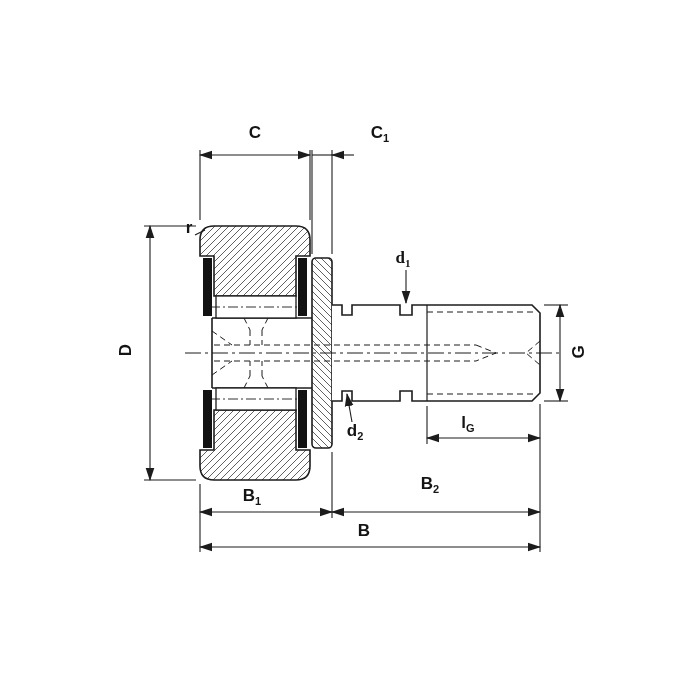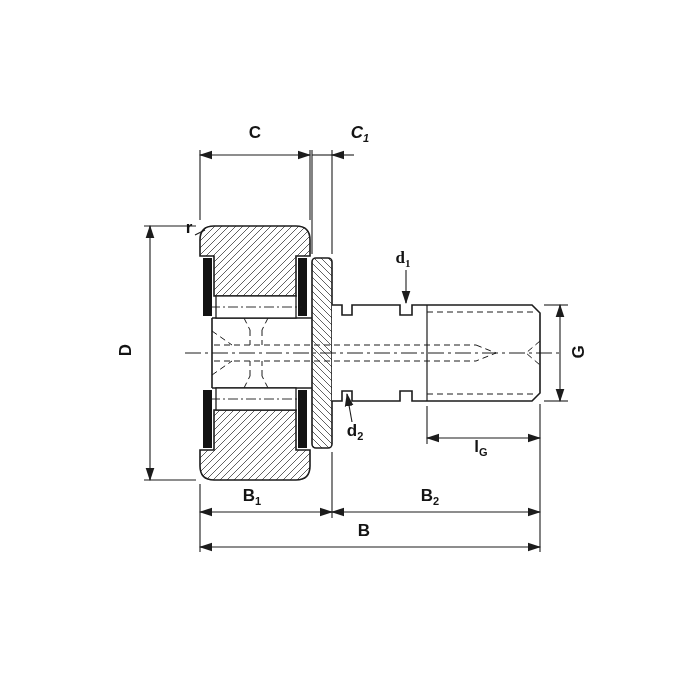--- a/index.html
+++ b/index.html
@@ -118,44 +118,44 @@
       <line x1="332" y1="452" x2="332" y2="518"></line>
       <line x1="200" y1="512" x2="332" y2="512" marker-start="url(#arr)" marker-end="url(#arr)"></line>
       <line x1="332" y1="512" x2="540" y2="512" marker-start="url(#arr)" marker-end="url(#arr)"></line>
       <line x1="200" y1="547" x2="540" y2="547" marker-start="url(#arr)" marker-end="url(#arr)"></line>
     </g>
   </svg>
 
   <div class="lbl" style="left:255px;top:134px;">
     <span>C</span><span class="sub"></span>
   </div>
-  <div class="lbl" style="left:360px;top:134px;font-style:italic;">
+  <div class="lbl" style="left:380px;top:134px;">
     <span>C</span><span class="sub">1</span>
   </div>
   <div class="lbl" style="left:189px;top:229px;">
     <span>r</span><span class="sub"></span>
   </div>
   <div class="lbl rot" style="left:127px;top:350px;">
     <span>D</span><span class="sub"></span>
   </div>
   <div class="lbl" style="left:403px;top:259px;font-family:Liberation Serif, serif;">
     <span>d</span><span class="sub">1</span>
   </div>
   <div class="lbl" style="left:355px;top:432px;">
     <span>d</span><span class="sub">2</span>
   </div>
   <div class="lbl rot" style="left:580px;top:352px;">
     <span>G</span><span class="sub"></span>
   </div>
-  <div class="lbl" style="left:481px;top:424px;margin-top:24px;">
+  <div class="lbl" style="left:468px;top:424px;">
     <span>l</span><span class="sub">G</span>
   </div>
   <div class="lbl" style="left:252px;top:497px;">
     <span>B</span><span class="sub">1</span>
   </div>
-  <div class="lbl" style="left:430px;top:497px;text-align:center;">
+  <div class="lbl" style="left:430px;top:485px;text-align:center;">
     <span>B</span><span class="sub">2</span>
   </div>
   <div class="lbl" style="left:364px;top:532px;">
     <span>B</span><span class="sub"></span>
   </div>
 
 </div>
 
 </body></html>

